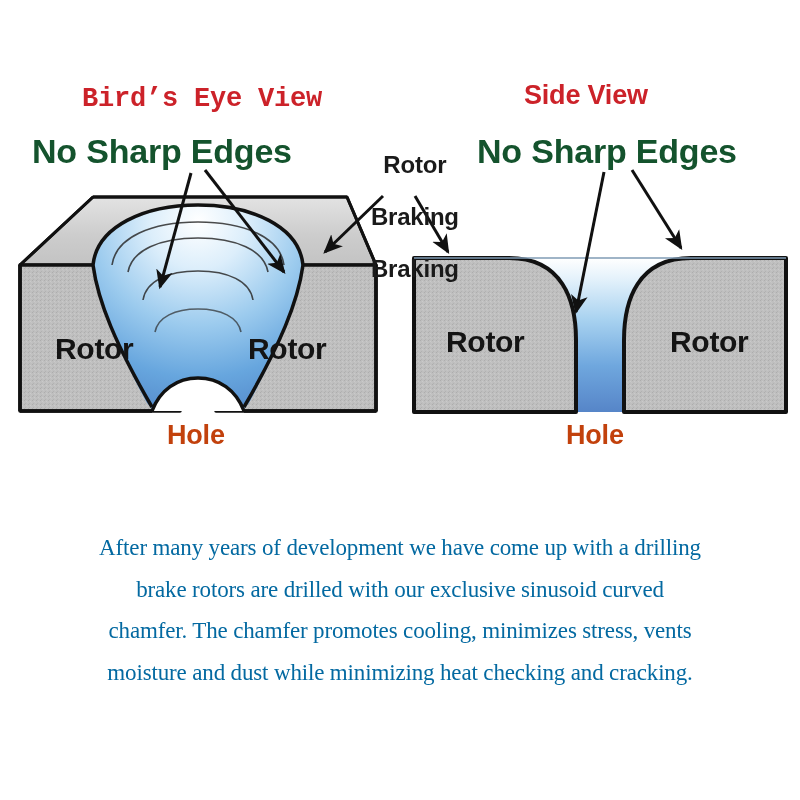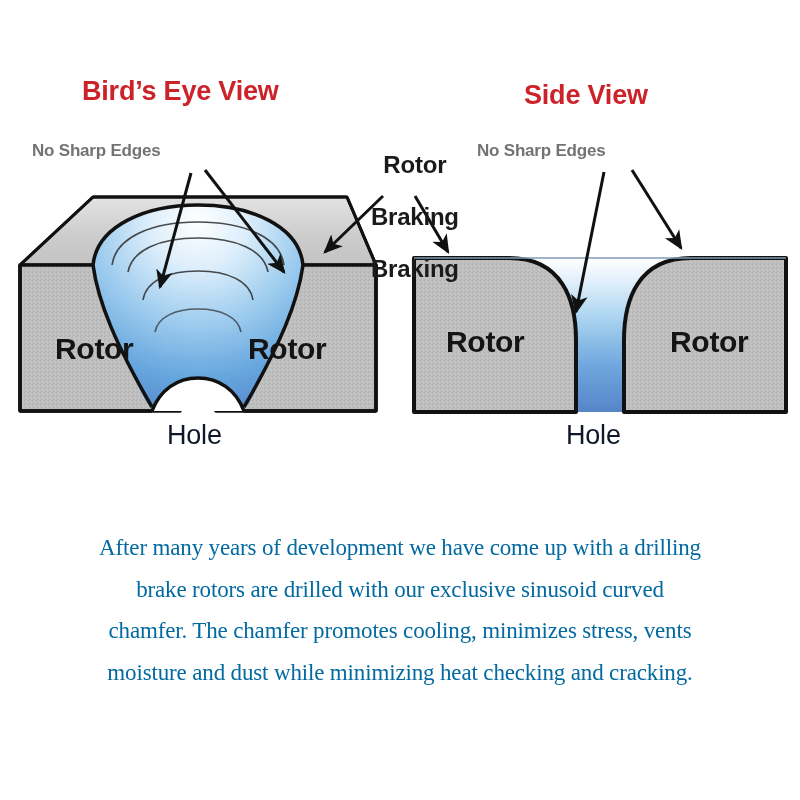--- a/index.html
+++ b/index.html
@@ -38,43 +38,43 @@
     font-family: "Liberation Sans", sans-serif;
     font-weight: bold;
     letter-spacing: -0.2px;
   }
   .title-red {
     color: #cc2229;
     font-size: 27px;
     line-height: 30px;
   }
   .label-black {
-    color: #737373;
-    font-size: 17px;
+    color: #14532d;
+    font-size: 34px;
     line-height: 28px;
   }
   .label-black-sm {
     color: #1a1a1a;
     font-size: 24px;
     line-height: 26px;
   }
   .rotor-txt {
     color: #141414;
     font-size: 30px;
     font-weight: bold;
     letter-spacing: -0.3px;
   }
   .hole-red {
-    color: #0f172a;
+    color: #c2410c;
     font-size: 27px;
-    font-weight: normal;
-  }
-
-  
-  #t-birds      { left: 82px;  top: 76px; }
+    font-weight: bold;
+  }
+
+  
+  #t-birds      { left: 82px;  top: 84px; font-family: Liberation Mono, monospace; }
   #t-nosharp-l  { left: 32px;  top: 137px; }
   #t-rotorsurf  { left: 345px; top: 126px; text-align: center; }
   #t-rotor-l1   { left: 55px;  top: 332px; }
   #t-rotor-l2   { left: 248px; top: 332px; }
   #t-hole-l     { left: 167px; top: 420px; }
 
   
   #t-side       { left: 524px; top: 80px; }
   #t-nosharp-r  { left: 477px; top: 137px; }
   #t-rotor-r1   { left: 446px; top: 325px; }

